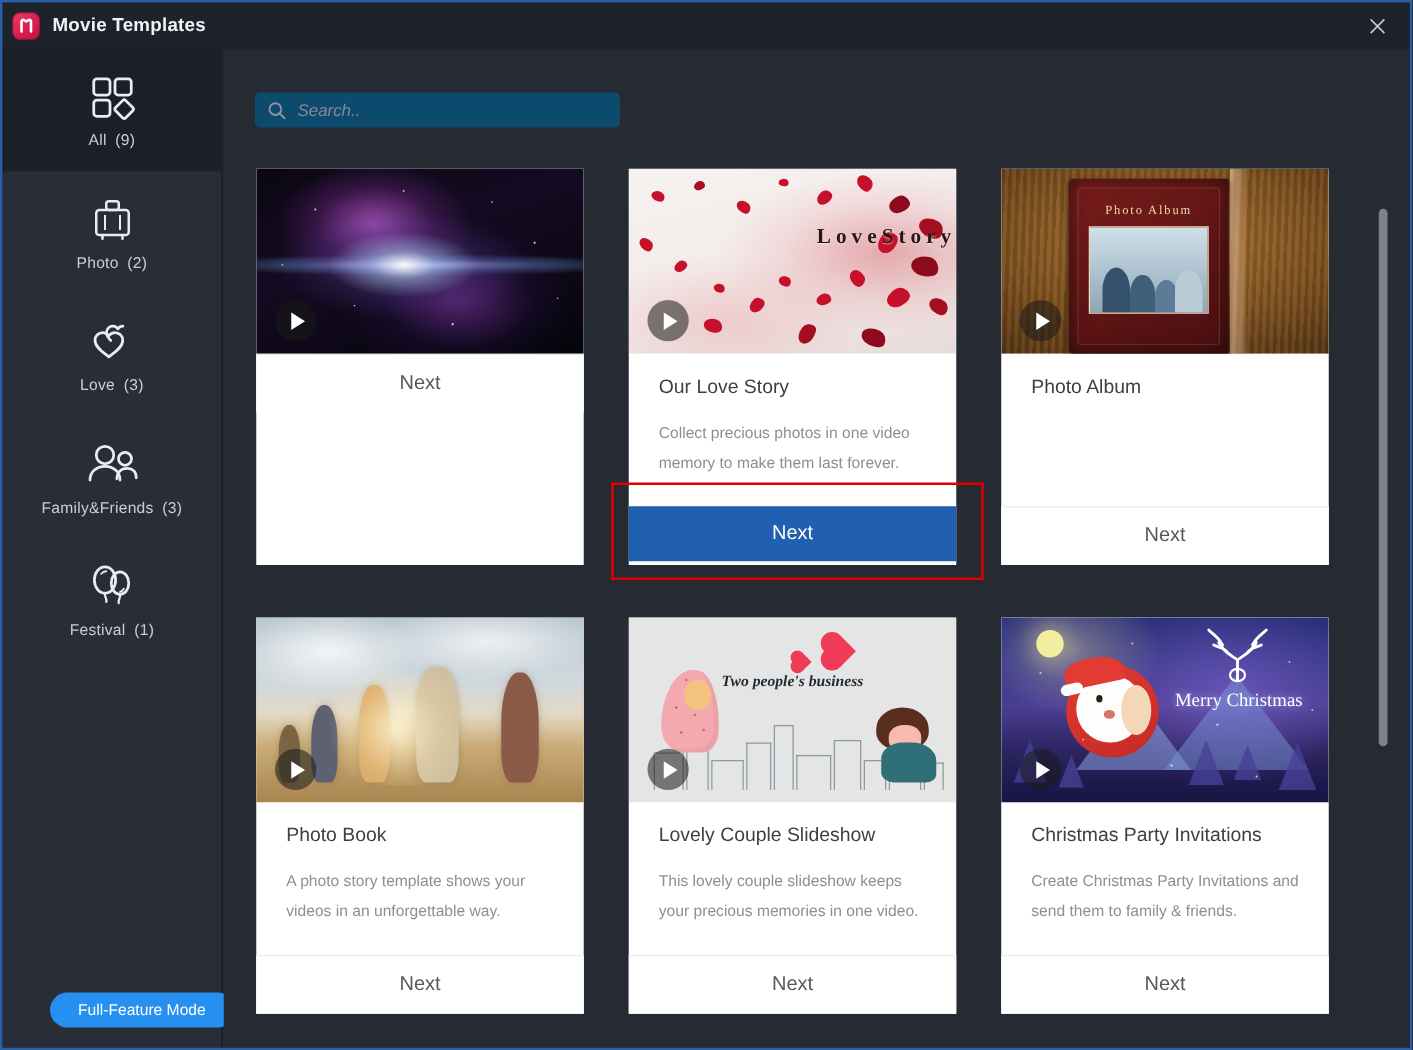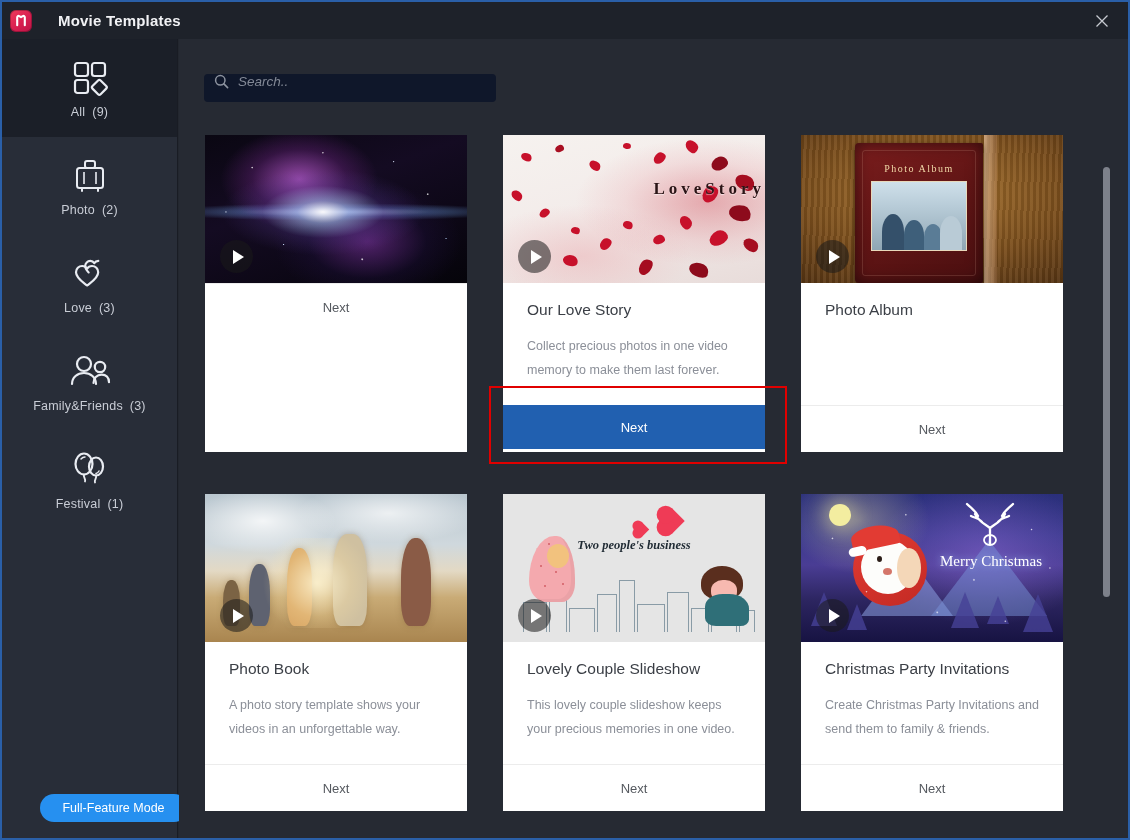--- a/index.html
+++ b/index.html
@@ -41,21 +41,20 @@
     flex: 0 0 auto;
     margin-right: 10px;
     box-shadow: 0 0 0 1px #00000040 inset;
   }
   .app-logo svg { display: block; }
   .app-title {
     color: #f1f2f5;
     font-size: 15px;
     font-weight: bold;
     letter-spacing: .2px;
-    margin-left: 16px;
   }
   .close-btn {
     position: absolute;
     right: 4px; top: 0;
     width: 44px; height: 37px;
     display: flex; align-items: center; justify-content: center;
     color: #c7cad1;
   }
   .close-btn svg { display:block; }
 
@@ -119,24 +118,24 @@
     height: 801px;
     background: #262a33;
     overflow: hidden;
   }
 
   .search-wrap {
     position: absolute;
     top: 35px; left: 25px;
     width: 292px;
     height: 28px;
-    background: #0f172a;
+    background: #0c4a6e;
     border-radius: 4px;
     display: flex;
-    align-items: flex-start;
+    align-items: center;
     padding: 0 10px;
   }
   .search-icon { flex: 0 0 auto; display: flex; color: #8d939f; margin-right: 9px; }
   .search-input {
     flex: 1 1 auto;
     background: transparent;
     border: none;
     outline: none;
     color: #cfd3db;
     font-size: 13.5px;
@@ -199,21 +198,21 @@
     font-size: 12.5px;
     color: #8b8f98;
     line-height: 24px;
   }
   .card-next {
     height: 47px;
     border-top: 1px solid #ececec;
     display: flex;
     align-items: center;
     justify-content: center;
-    font-size: 13px;
+    font-size: 16px;
     color: #55595f;
     background: #ffffff;
   }
   .card.highlighted .card-next {
     background: #2160b0;
     color: #ffffff;
     border-top: none;
     height: 44px;
     margin: 3px 0 0 0;
   }

